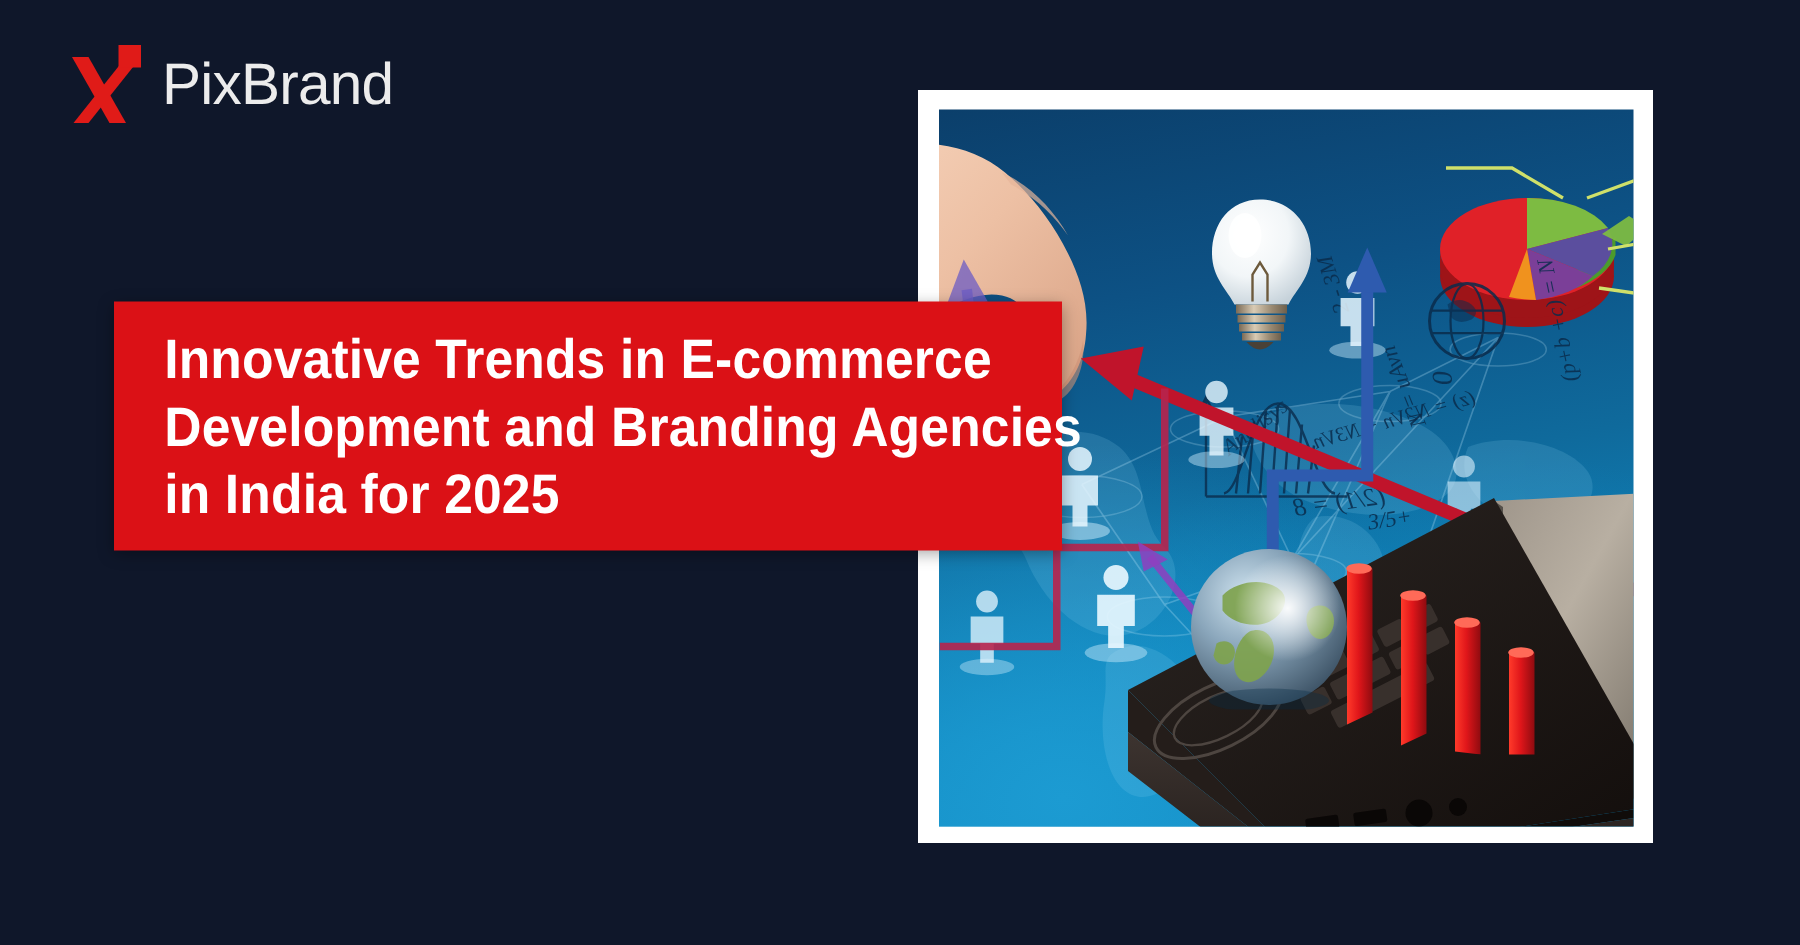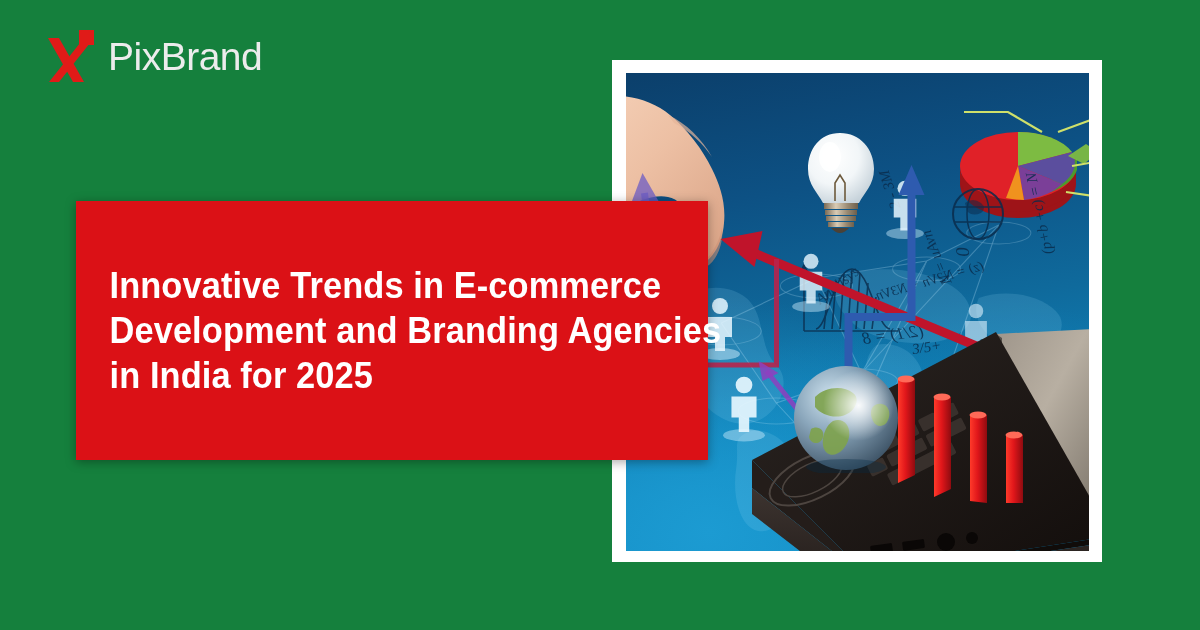--- a/index.html
+++ b/index.html
@@ -4,21 +4,21 @@
 <style>
   * { margin:0; padding:0; box-sizing:border-box; }
   html,body { background:#000; }
   body {
     width:1200px; height:630px;
     font-family:"Liberation Sans", sans-serif;
     overflow:hidden; position:relative;
   }
   .canvas {
     position:absolute; inset:0;
-    background:#15803d;
+    background:#0f172a;
   }
 
   
   .logo-wrap {
     position:absolute; left:48px; top:30px;
     display:flex; align-items:center; gap:14px;
   }
   .logo-mark {
     position:relative; width:46px; height:52px;
     flex:0 0 auto;
@@ -102,21 +102,21 @@
   .bars { position:absolute; left:268px; top:280px; width:150px; height:150px; }
   .bars svg { display:block; width:100%; height:100%; }
 
   
   .curve { position:absolute; left:168px; top:176px; width:110px; height:90px; opacity:.8; }
   .curve svg { width:100%; height:100%; display:block; }
 
   
   .title-band {
     position:absolute; left:76px; top:201px;
-    width:632px; height:259px;
+    width:632px; height:166px;
     background:#DB1116;
     display:flex; align-items:center;
     box-shadow:0 2px 10px rgba(0,0,0,.35);
   }
   .title-text {
     color:#ffffff;
     font-family:"Liberation Sans", sans-serif;
     font-weight:bold;
     font-size:37px;
     line-height:45px;

